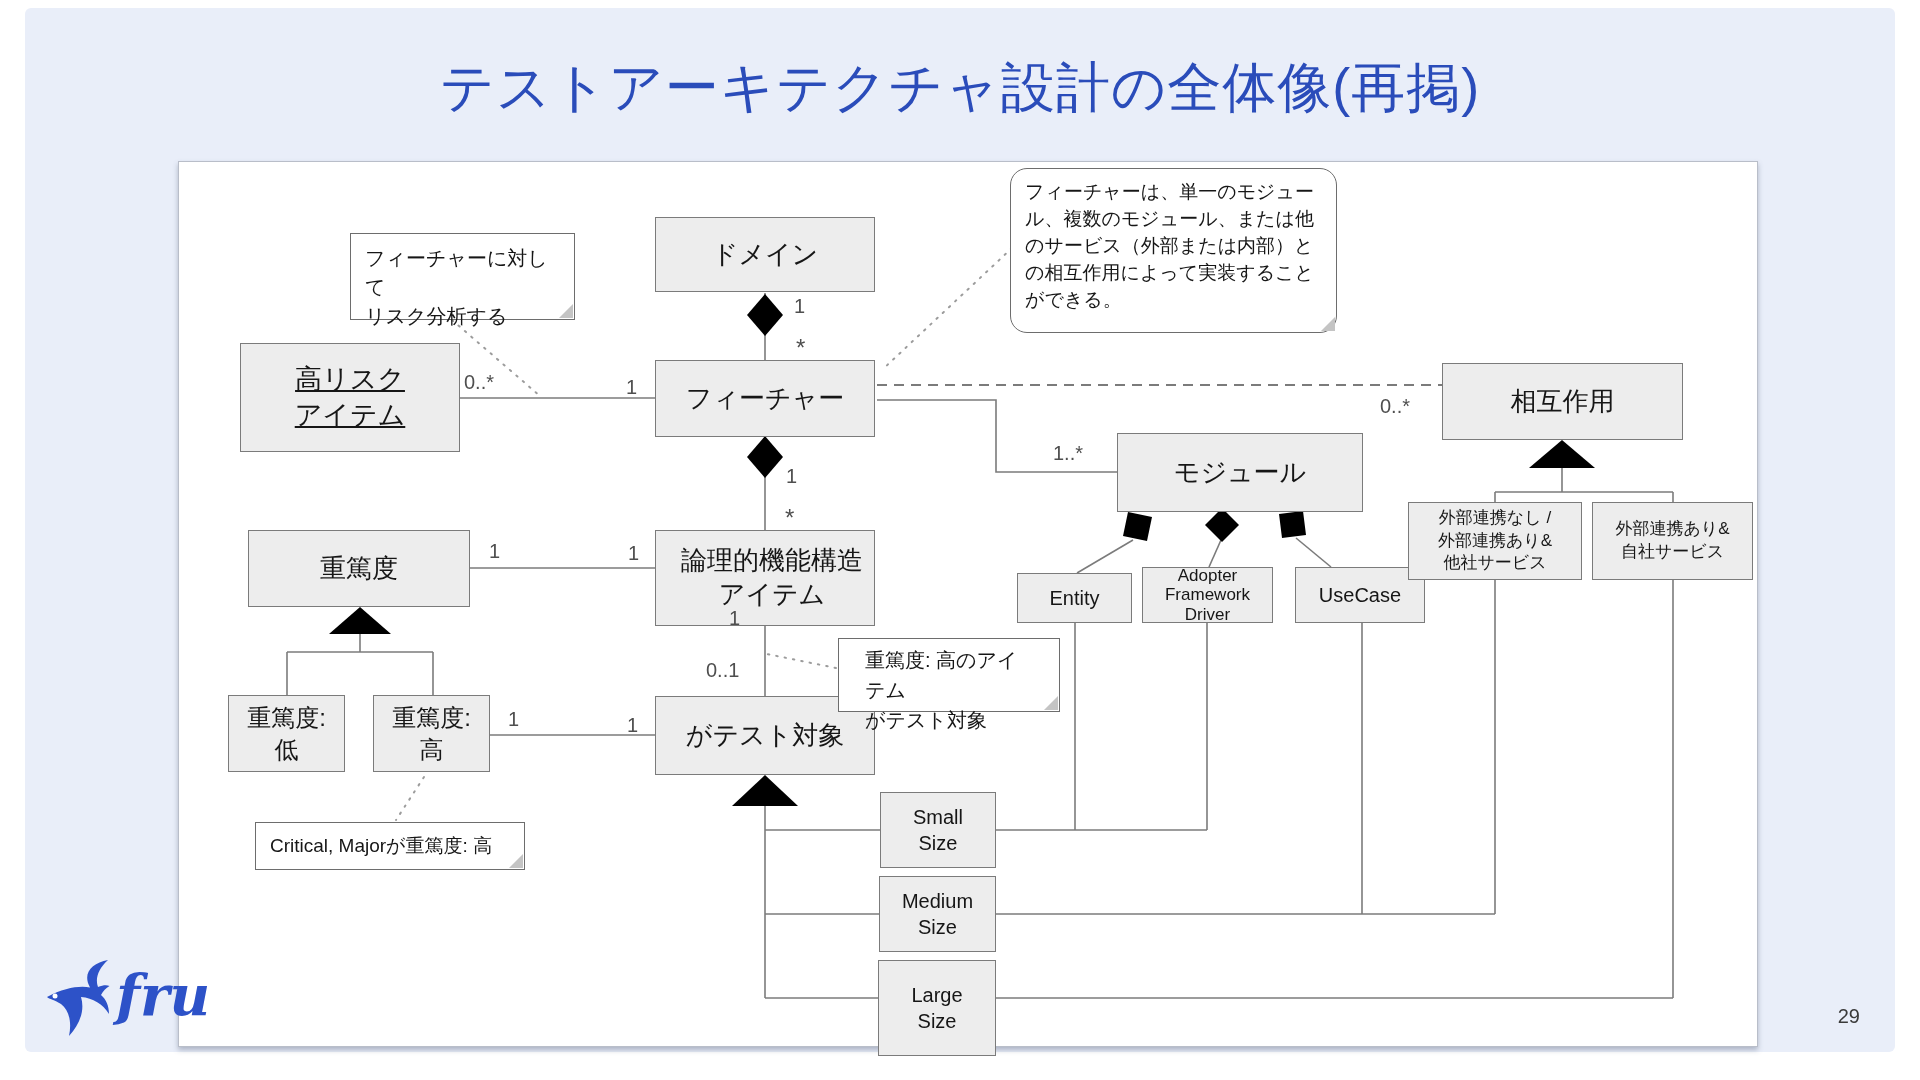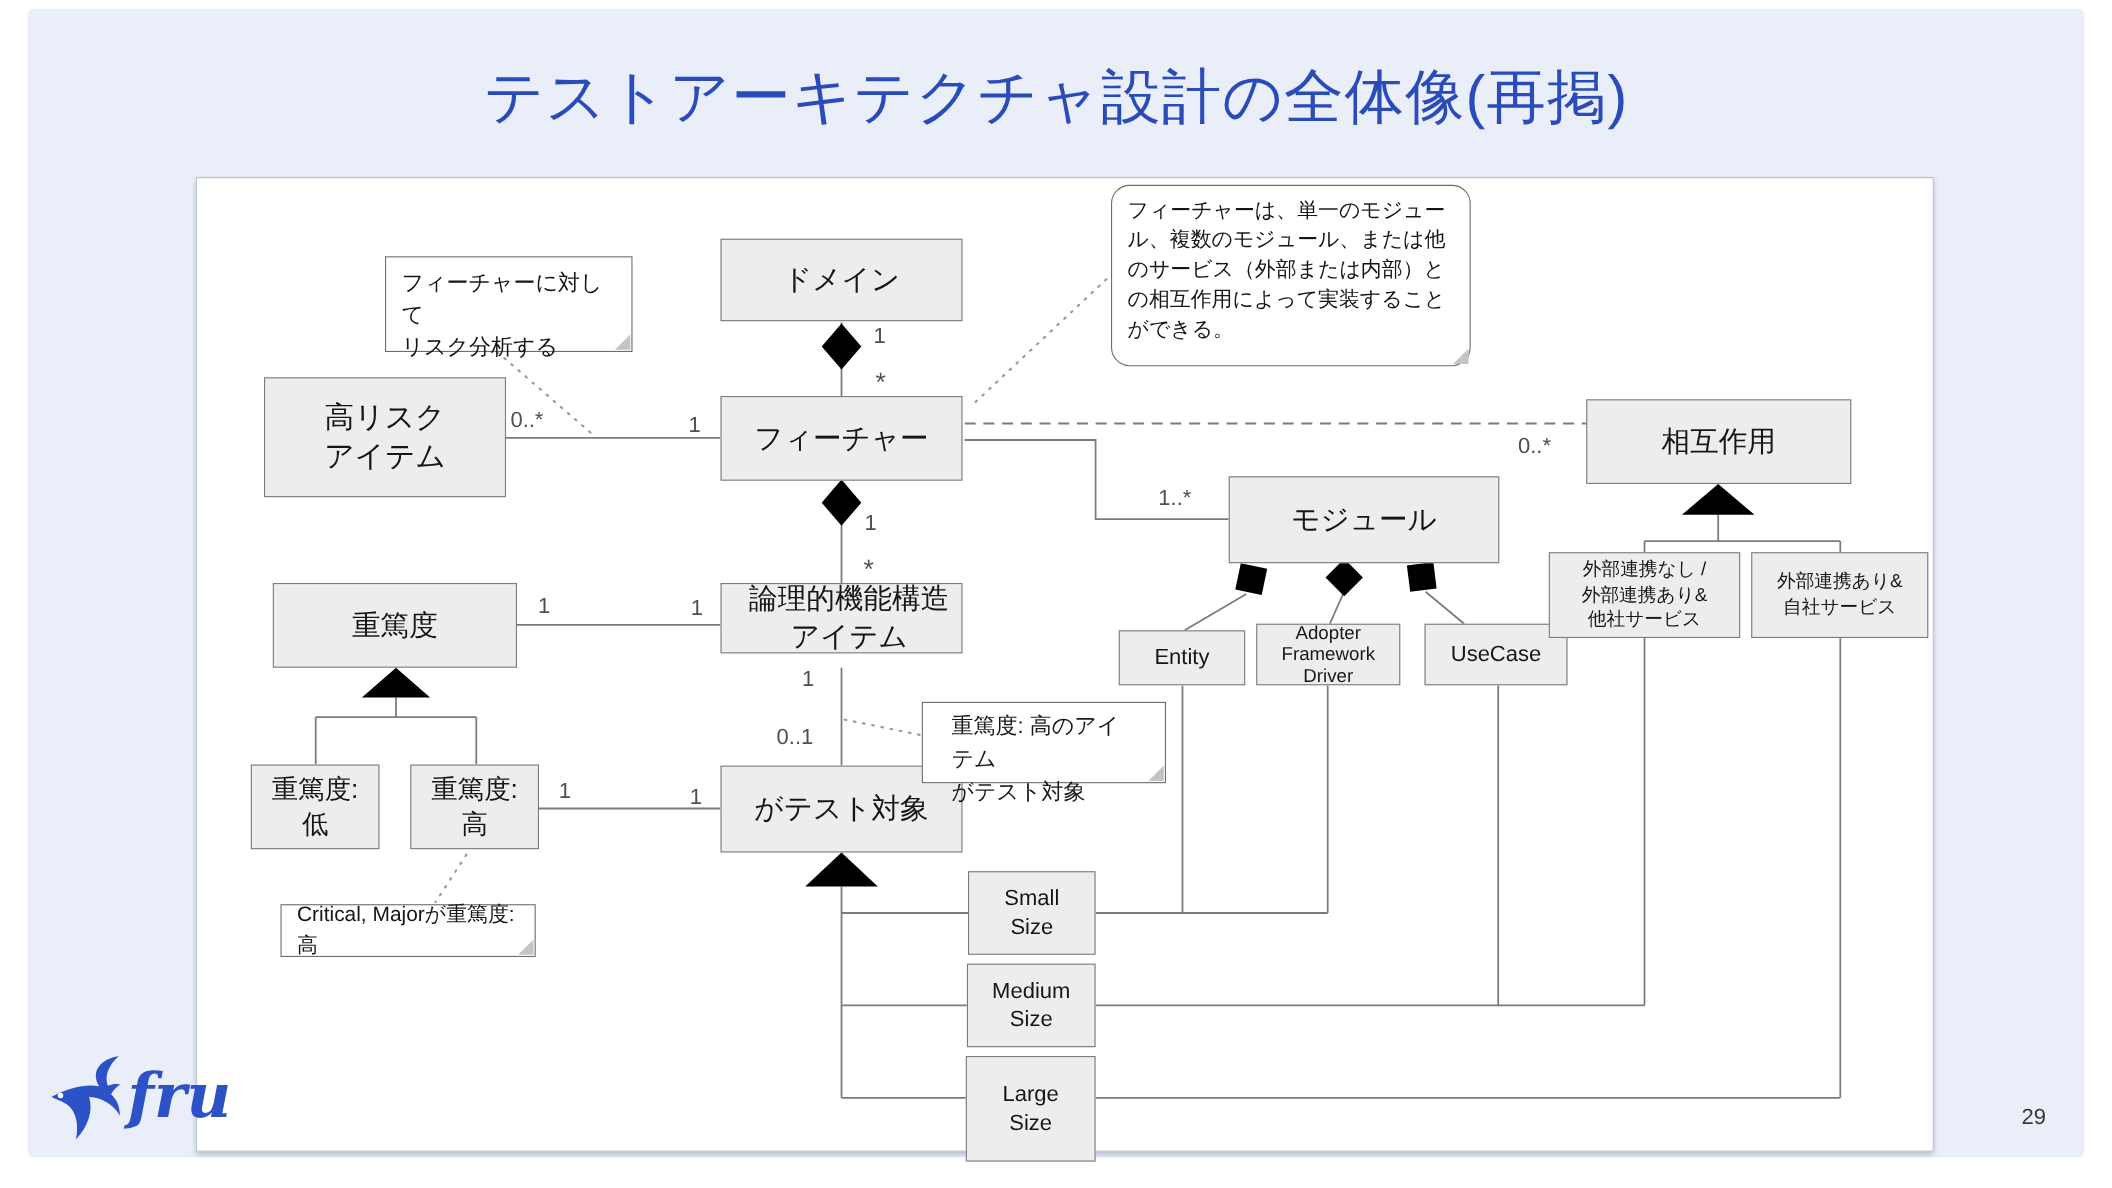--- a/index.html
+++ b/index.html
@@ -98,24 +98,24 @@
       <polygon points="1222,508 1239,525 1222,542 1205,525"></polygon>
       <polygon points="1279,514 1303,511 1306,535 1282,538"></polygon>
       <polygon points="360,607 391,634 329,634"></polygon>
       <polygon points="765,775 798,806 732,806"></polygon>
       <polygon points="1562,440 1595,468 1529,468"></polygon>
     </g>
   </svg>
 
   <div class="box" style="left:655px;top:217px;width:220px;height:75px;font-size:26px;">ドメイン</div>
   <div class="box" style="left:655px;top:360px;width:220px;height:77px;font-size:26px;">フィーチャー</div>
-  <div class="box" style="left:240px;top:343px;width:220px;height:109px;font-size:27px;">高リスク
+  <div class="box" style="left:240px;top:343px;width:220px;height:109px;font-size:27px;text-decoration:underline;">高リスク
 アイテム</div>
   <div class="box" style="left:248px;top:530px;width:222px;height:77px;font-size:26px;">重篤度</div>
-  <div class="box" style="left:655px;top:530px;width:220px;height:64px;font-size:26px;padding-left:14px;">論理的機能構造
+  <div class="box" style="left:655px;top:530px;width:220px;height:96px;font-size:26px;padding-left:14px;">論理的機能構造
 アイテム</div>
   <div class="box" style="left:228px;top:695px;width:117px;height:77px;font-size:24px;">重篤度:
 低</div>
   <div class="box" style="left:373px;top:695px;width:117px;height:77px;font-size:24px;">重篤度:
 高</div>
   <div class="box" style="left:655px;top:696px;width:220px;height:79px;font-size:26px;">がテスト対象</div>
   <div class="box" style="left:1117px;top:433px;width:246px;height:79px;font-size:26px;">モジュール</div>
   <div class="box" style="left:1017px;top:573px;width:115px;height:50px;font-size:20px;">Entity</div>
   <div class="box" style="left:1142px;top:567px;width:131px;height:56px;font-size:17px;line-height:1.12;">Adopter
 Framework
@@ -136,21 +136,21 @@
 
   <div class="note" style="left:350px;top:233px;width:225px;height:87px;font-size:20px;">フィーチャーに対して
 リスク分析する</div>
   <div class="note" style="left:1010px;top:168px;width:327px;height:165px;font-size:19px;line-height:1.42;border-radius:17px;">フィーチャーは、単一のモジュー
 ル、複数のモジュール、または他
 のサービス（外部または内部）と
 の相互作用によって実装すること
 ができる。</div>
   <div class="note" style="left:838px;top:638px;width:222px;height:74px;font-size:20px;line-height:1.5;padding:6px 26px;">重篤度: 高のアイテム
 がテスト対象</div>
-  <div class="note" style="left:255px;top:822px;width:232px;height:48px;font-size:19px;display:flex;align-items:center;">Critical, Majorが重篤度: 高</div>
+  <div class="note" style="left:255px;top:822px;width:270px;height:48px;font-size:19px;display:flex;align-items:center;">Critical, Majorが重篤度: 高</div>
 
   <div class="mult" style="left:794px;top:296px;">1</div>
   <div class="mult star" style="left:796px;top:336px;">*</div>
   <div class="mult" style="left:464px;top:372px;">0..*</div>
   <div class="mult" style="left:626px;top:377px;">1</div>
   <div class="mult" style="left:786px;top:466px;">1</div>
   <div class="mult star" style="left:785px;top:506px;">*</div>
   <div class="mult" style="left:1053px;top:443px;">1..*</div>
   <div class="mult" style="left:1380px;top:396px;">0..*</div>
   <div class="mult" style="left:489px;top:541px;">1</div>

